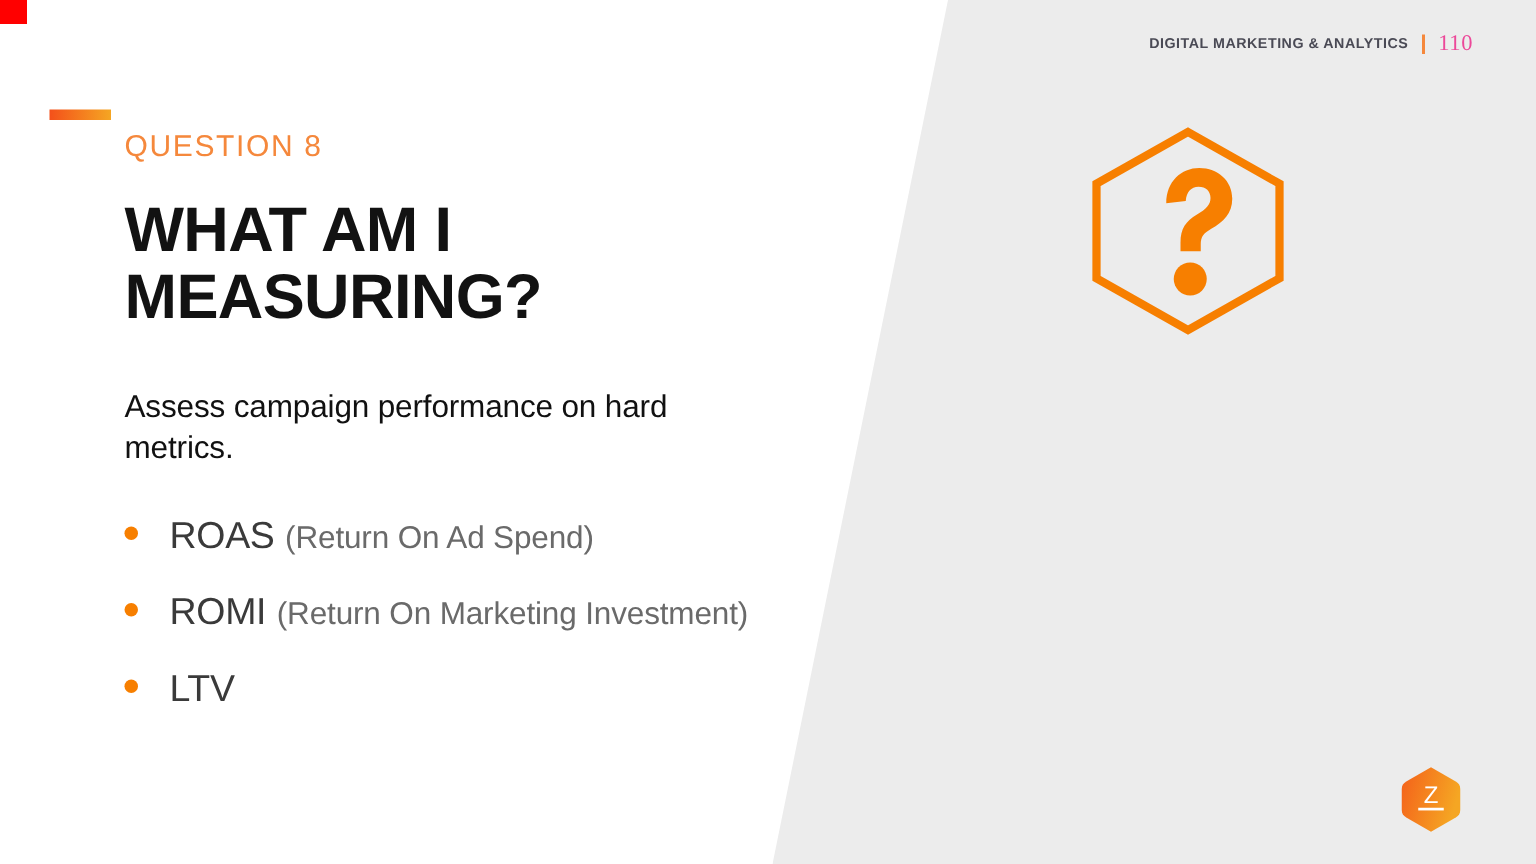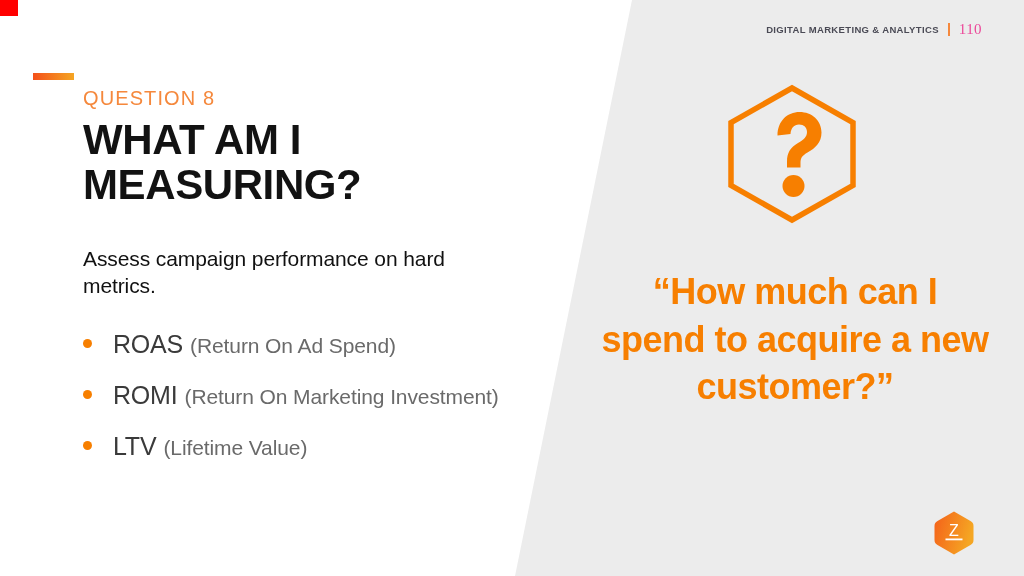--- a/index.html
+++ b/index.html
@@ -80,21 +80,21 @@
     margin: 13px 0 0 0;
   }
   #eyebrow {
     margin: 7px 0 0 50px;
     font-size: 20px;
     font-weight: 400;
     letter-spacing: 1.1px;
     color: #f5883c;
   }
   #title {
-    margin: 8px 0 0 50px;
+    margin: 21px 0 0 50px;
     font-size: 42px;
     font-weight: bold;
     line-height: 1.06;
     letter-spacing: -0.4px;
     color: #121212;
     max-width: 330px;
   }
   #subtitle {
     margin: 38px 0 0 50px;
     font-size: 21px;
@@ -204,35 +204,33 @@
         <span class="bullet-expansion">(Return On Ad Spend)</span>
       </li>
       <li class="bullet-row">
         <span class="bullet-dot"></span>
         <span class="bullet-term">ROMI</span>
         <span class="bullet-expansion">(Return On Marketing Investment)</span>
       </li>
       <li class="bullet-row">
         <span class="bullet-dot"></span>
         <span class="bullet-term">LTV</span>
-        <span class="bullet-expansion">(Lifetime Value)</span>
       </li>
     </ul>
   </div>
 
   <svg id="hex-icon" viewBox="0 0 130 140">
     <polygon points="65,4 126,38.5 126,101.5 65,136 4,101.5 4,38.5" fill="none" stroke="#f77f00" stroke-width="5.5"></polygon>
     <path d="M50.5,51.5 C50.5,37 60.5,28 72.5,28 C85,28 94.5,36.5 94.5,48.5
              C94.5,58.5 88.5,64 80.5,68.5 C75.5,71.5 73.5,73.5 73.5,79 L73.5,83.5
              L60,83.5 L60,77.5 C60,68.5 63.5,63.5 71,59 C77,55.5 80,52.5 80,48
              C80,43.5 77,40.5 72,40.5 C67,40.5 64,44 63.5,50 Z" fill="#f77f00"></path>
     <circle cx="66.5" cy="102" r="11" fill="#f77f00"></circle>
   </svg>
 
-  <div id="quote">“How much can I spend to acquire a new customer?”</div>
 
   <svg id="logo" viewBox="0 0 42 46">
     <defs>
       <linearGradient id="logoGrad" x1="0" y1="0" x2="1" y2="0.3">
         <stop offset="0%" stop-color="#f4601a"></stop>
         <stop offset="100%" stop-color="#f5a623"></stop>
       </linearGradient>
     </defs>
     <path d="M21,1.5 L37.5,11 C39.5,12.2 40.5,13.5 40.5,16 L40.5,30
              C40.5,32.5 39.5,33.8 37.5,35 L21,44.5 L4.5,35

